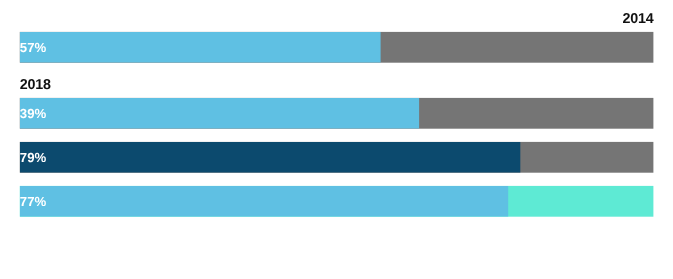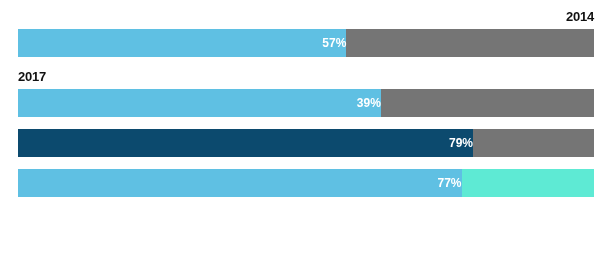--- a/index.html
+++ b/index.html
@@ -45,21 +45,20 @@
   }
   .bar-fill {
     position: absolute;
     left: 0;
     top: 0;
     height: 100%;
     background: #5FC0E3;
     box-sizing: border-box;
     display: flex;
     align-items: center;
-    justify-content: flex-end;
     padding-right: 0;
   }
   .bar-value {
     font-size: 12px;
     font-weight: bold;
     color: #ffffff;
     line-height: 1;
     white-space: nowrap;
   }
 </style>
@@ -71,21 +70,21 @@
   <div class="bar-group">
     <div class="cat-label" style="color: rgb(17, 17, 17); text-align: right;">2014</div>
     <div class="bar-track" style="background: rgb(117, 117, 117);">
       <div class="bar-fill" style="width: 57%; background: rgb(95, 192, 227);">
         <span class="bar-value" style="color: rgb(255, 255, 255);">57%</span>
       </div>
     </div>
   </div>
 
   <div class="bar-group">
-    <div class="cat-label" style="color: rgb(17, 17, 17);">2017</div>
+    <div class="cat-label" style="color: rgb(17, 17, 17);">2018</div>
     <div class="bar-track" style="background: rgb(117, 117, 117);">
       <div class="bar-fill" style="width: 63%; background: rgb(95, 192, 227);">
         <span class="bar-value" style="color: rgb(255, 255, 255);">39%</span>
       </div>
     </div>
   </div>
 
   <div class="bar-group">
     <div class="bar-track" style="background: rgb(117, 117, 117);">
       <div class="bar-fill" style="width: 79%; background: #0c4a6e;">

